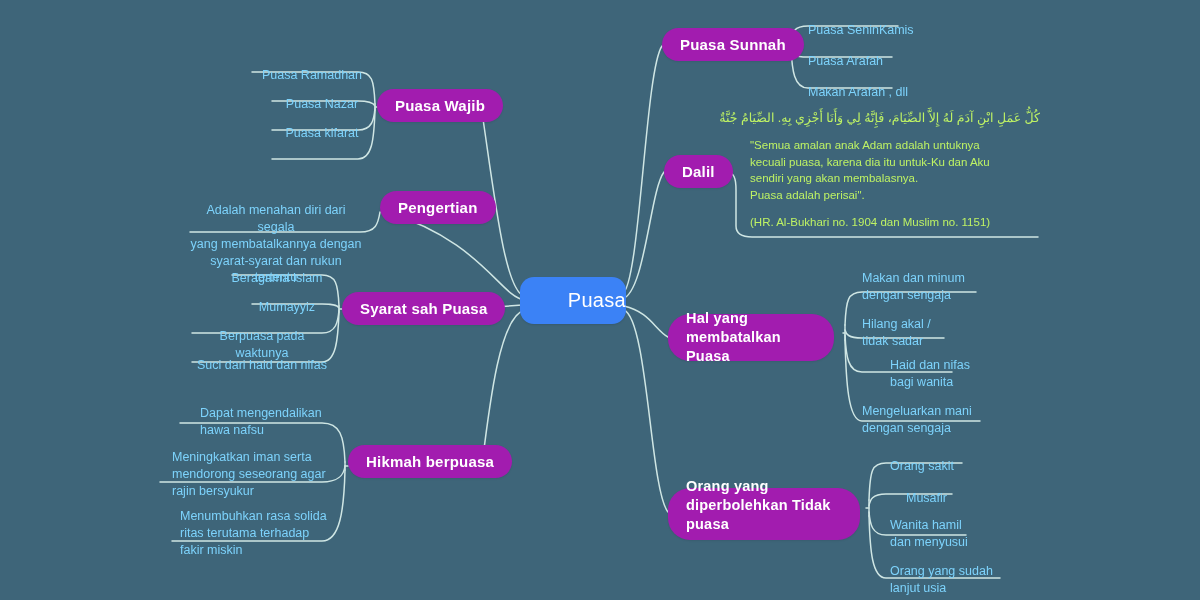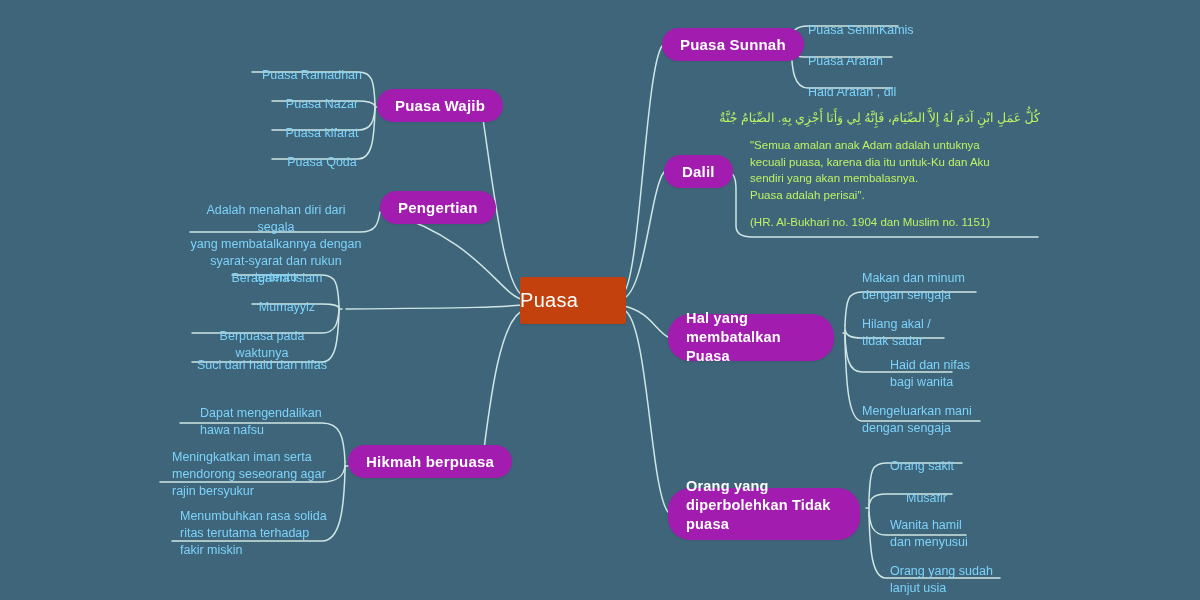--- a/index.html
+++ b/index.html
@@ -27,25 +27,25 @@
     fill: none;
     stroke: #cfe6e4;
     stroke-width: 1.5;
     stroke-linecap: round;
   }
   .node {
     position: absolute;
     box-sizing: border-box;
   }
   .root-node {
-    background: #c2410c;
-    border-radius: 2px;
+    background: #3b82f6;
+    border-radius: 14px;
     display: flex;
     align-items: center;
-    justify-content: flex-start;
+    justify-content: flex-end;
     color: #ffffff;
     font-size: 20px;
     letter-spacing: .3px;
     box-shadow: 0 1px 2px rgba(0,0,0,.10);
   }
   .branch-node {
     background: #a21caf;
     border-radius: 22px;
     display: flex;
     align-items: center;
@@ -157,20 +157,23 @@
   </div>
 
   <div class="node branch-node" style="left:377px; top:89px; height:33px;">
     <span>Puasa Wajib</span>
   </div>
 
   <div class="node branch-node" style="left:380px; top:191px; height:33px;">
     <span>Pengertian</span>
   </div>
 
+  <div class="node branch-node" style="left:342px; top:292px; height:33px;">
+    <span>Syarat sah Puasa</span>
+  </div>
 
   <div class="node branch-node" style="left:348px; top:445px; height:33px;justify-content:flex-end;">
     <span>Hikmah berpuasa</span>
   </div>
 
   <div class="node branch-node" style="left:662px; top:28px; height:33px;">
     <span>Puasa Sunnah</span>
   </div>
 
   <div class="node branch-node" style="left:664px; top:155px; height:33px;">
@@ -186,23 +189,20 @@
   </div>
 
   <div class="node leaf align-center" style="left:252px; top:50px; width:120px;">
     <span>Puasa Ramadhan</span>
   </div>
   <div class="node leaf align-center" style="left:272px; top:79px; width:100px;">
     <span>Puasa Nazar</span>
   </div>
   <div class="node leaf align-center" style="left:272px; top:108px; width:100px;">
     <span>Puasa kifarat</span>
-  </div>
-  <div class="node leaf align-center" style="left:272px; top:137px; width:100px;">
-    <span>Puasa Qoda</span>
   </div>
 
   <div class="node leaf align-center" style="left:190px; top:185px; width:172px;">
     <span>Adalah menahan diri dari segala
 yang membatalkannya dengan
 syarat-syarat dan rukun tertentu</span>
   </div>
 
   <div class="node leaf align-center" style="left:222px; top:253px; width:110px;">
     <span>Beragama Islam</span>
@@ -232,21 +232,21 @@
 fakir miskin</span>
   </div>
 
   <div class="node leaf" style="left:808px; top:5px; width:120px;">
     <span>Puasa SeninKamis</span>
   </div>
   <div class="node leaf" style="left:808px; top:36px; width:120px;">
     <span>Puasa Arafah</span>
   </div>
   <div class="node leaf" style="left:808px; top:67px; width:130px;">
-    <span>Haid Arafah , dll</span>
+    <span>Makan Arafah , dll</span>
   </div>
 
   <div class="node dalil-block" style="left:750px; top:108px; width:290px;">
     <div class="dalil-arabic">كُلُّ عَمَلِ ابْنِ آدَمَ لَهُ إِلاَّ الصِّيَامَ، فَإِنَّهُ لِي وَأَنَا أَجْزِي بِهِ. الصِّيَامُ جُنَّةٌ</div>
     <div class="dalil-trans">"Semua amalan anak Adam adalah untuknya
 kecuali puasa, karena dia itu untuk-Ku dan Aku
 sendiri yang akan membalasnya.
 Puasa adalah perisai".</div>
     <div class="dalil-src">(HR. Al-Bukhari no. 1904 dan Muslim no. 1151)</div>
   </div>

